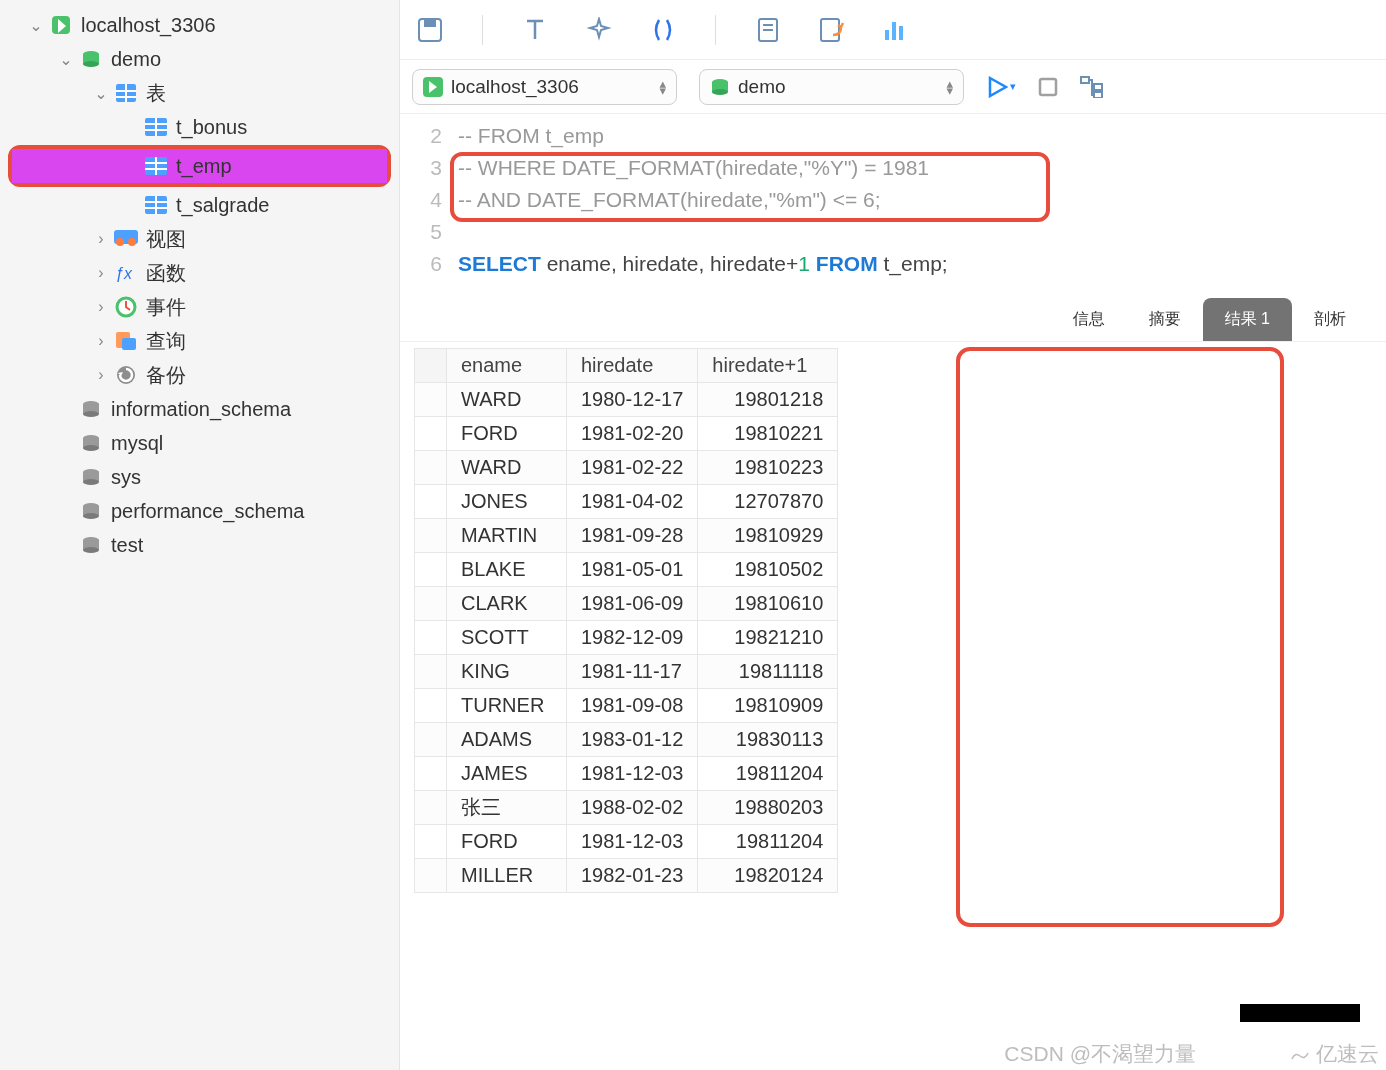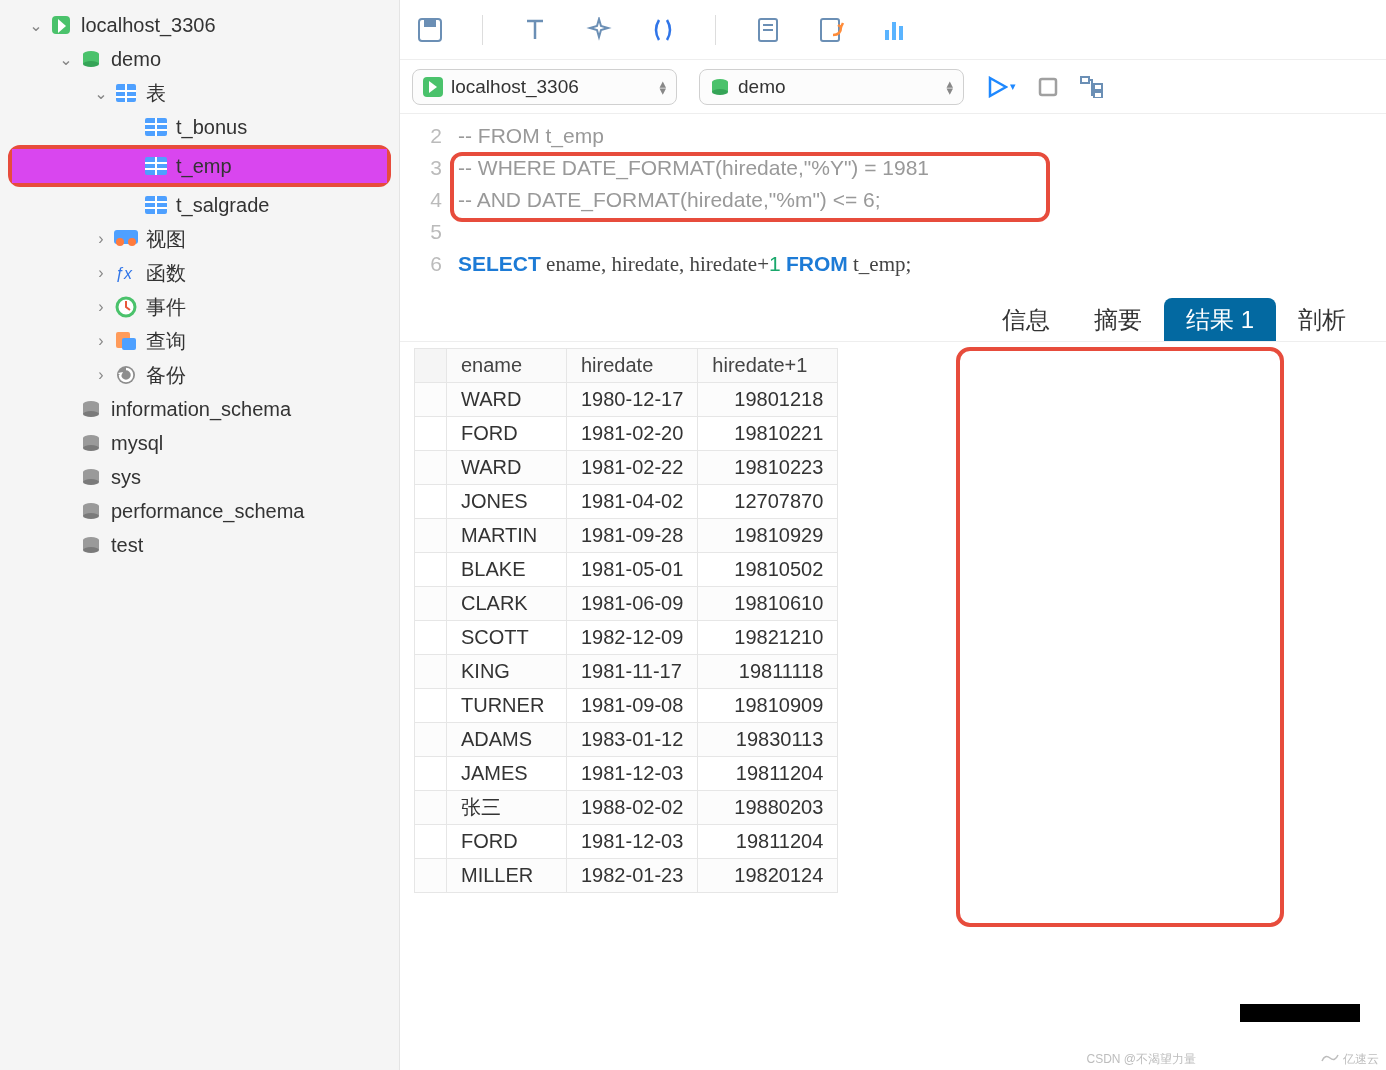--- a/index.html
+++ b/index.html
@@ -29,41 +29,41 @@
 .combo .chevud { color: #888; font-size: 13px; line-height: 7px; display:flex; flex-direction:column; }
 
 
 .editor { flex: 0 0 auto; padding: 6px 0 18px 0; font-family: Menlo, Consolas, monospace; font-size: 21px; color: #999; position: relative; }
 .editor .line { display: flex; height: 32px; align-items: center; }
 .editor .gutter { width: 58px; text-align: right; color: #bbb; padding-right: 16px; }
 .editor .code { flex: 1; white-space: pre; }
 .kw-sel { color: #1d7bd6; font-weight: bold; }
 .kw-from { color: #1d7bd6; font-weight: bold; }
 .num { color: #1aa86c; }
-.plain { color: #444; font-family: Liberation Serif, serif; }
+.plain { color: #444; }
 .highlight-sql { position: absolute; border: 4px solid #e74c3c; border-radius: 12px; left: 450px; top: 152px; width: 600px; height: 70px; pointer-events: none; }
 
 
 .tabs { height: 44px; display: flex; align-items: stretch; justify-content: flex-end; gap: 0; border-bottom: 1px solid #eee; padding-right: 18px; }
-.tab { padding: 0 22px; display: flex; align-items: center; font-size: 24px; color: #333; border-radius: 8px 8px 0 0; }
-.tab.active { background: #0369a1; color: #fff; text-align: center; }
+.tab { padding: 0 22px; display: flex; align-items: center; font-size: 16px; color: #333; border-radius: 8px 8px 0 0; }
+.tab.active { background: #737373; color: #fff; text-align: center; }
 
 
 .resultwrap { flex: 1; overflow: auto; position: relative; padding-top: 6px; }
 .results { border-collapse: collapse; margin-left: 14px; font-size: 20px; color: #333; }
 .results th, .results td { border: 1px solid #e6e6e6; height: 34px; padding: 0 14px; text-align: left; font-weight: normal; }
 .results th { background: #fafafa; color: #444; }
 .results td.num { text-align: right; font-variant-numeric: tabular-nums; color: #333; }
 .results .rowhead { width: 32px; background: #f5f5f5; }
 .results tbody tr:nth-child(even) td { background: #fff; }
 .results tbody tr:nth-child(odd) td { background: #fcfcfc; }
 .highlight-table { position: absolute; border: 4px solid #e74c3c; border-radius: 14px; left: 556px; top: 5px; width: 328px; height: 580px; pointer-events: none; }
 
 
-.wm { position: absolute; bottom: 2px; font-size: 12px; color: #bdbdbd; }
+.wm { position: absolute; bottom: 2px; font-size: 21px; color: #bdbdbd; }
 .wm.left { right: 190px; }
 .wm.right { right: 7px; }
 .blackbar { position: absolute; right: 26px; bottom: 48px; width: 120px; height: 18px; background: #000; }
 
 
 svg { display: block; }
 </style>
 </head>
 <body>
 

